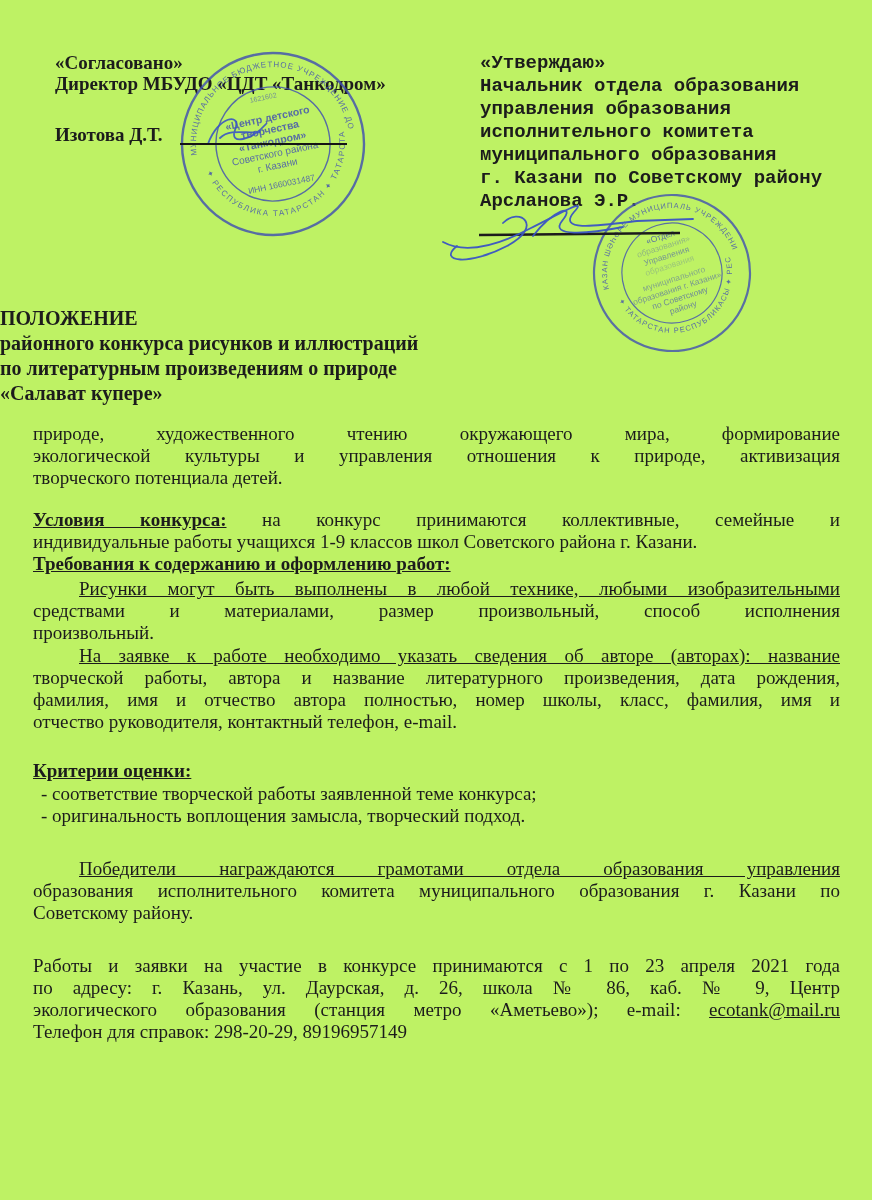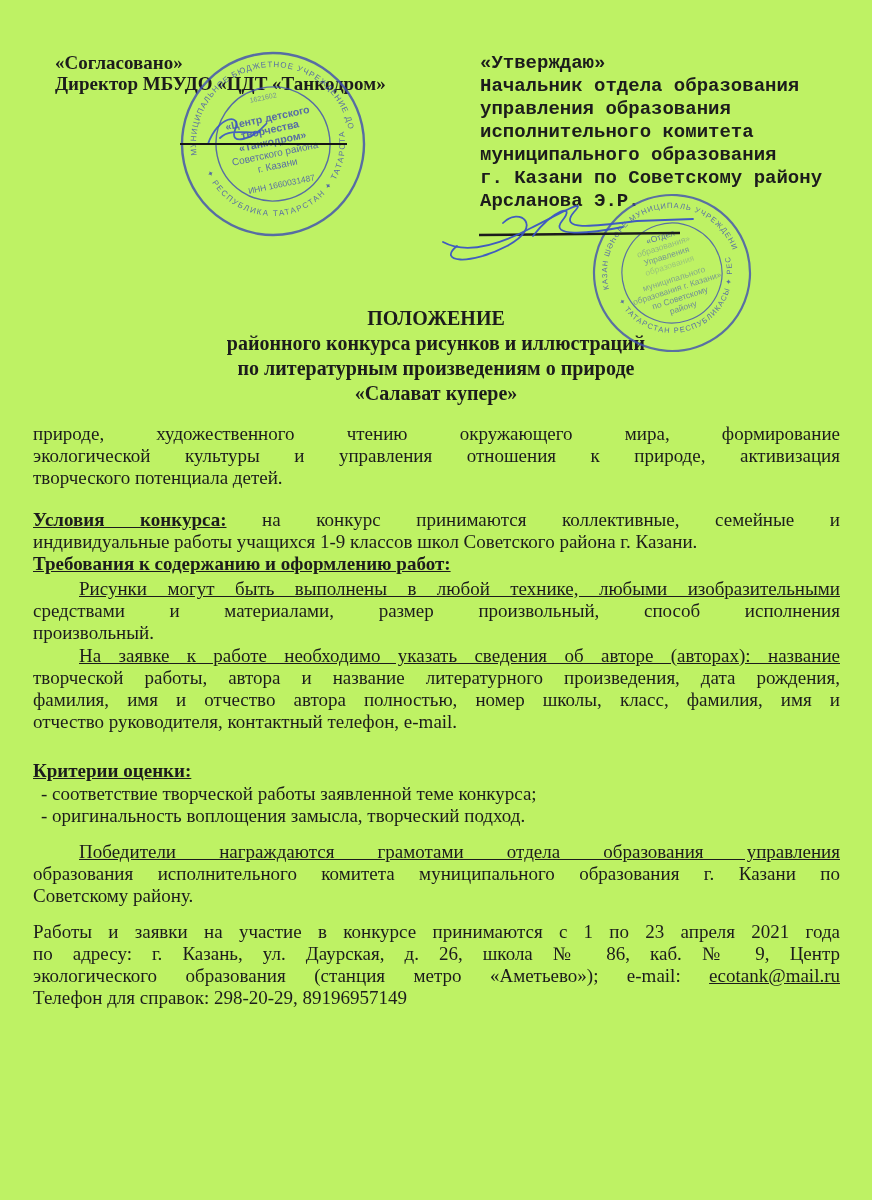--- a/index.html
+++ b/index.html
@@ -15,42 +15,43 @@
   .appr-right{position:absolute;left:480px;top:52px;width:370px;font-size:19px;font-weight:bold;line-height:23px;font-family:Liberation Mono, monospace;}
   .sign-underscore{position:absolute;left:180px;top:129px;width:167px;height:14px;border-bottom:2px solid #151515;z-index:6;}
   
   .stamp{position:absolute;z-index:3;}
   .stamp-left{left:178px;top:49px;width:190px;height:190px;}
   .stamp-right{left:591px;top:192px;width:162px;height:162px;}
   .sig{position:absolute;z-index:5;}
   .sig-right{left:435px;top:190px;width:270px;height:75px;}
   .sig-left{left:200px;top:108px;width:80px;height:52px;}
   
-  .doc-title{position:absolute;left:0;top:306px;width:872px;text-align:center;font-size:20px;font-weight:bold;line-height:25px;z-index:2;}
+  .doc-title{position:absolute;left:0;top:306px;width:872px;font-size:20px;font-weight:bold;line-height:25px;z-index:2;}
   
   .body{position:absolute;left:33px;top:423px;width:807px;font-size:19px;line-height:22px;z-index:2;}
   .ln{height:22px;}
   .j{text-align:justify;text-align-last:justify;}
   .ind{padding-left:46px;text-decoration:underline;}
   .li{padding-left:8px;}
   .h{font-weight:bold;text-decoration:underline;}
   .b{font-weight:normal;}
   .u{text-decoration:underline;}
-  .mt20{margin-top:20px;} .mt25{margin-top:14px;} .mt27{margin-top:27px;} .mt28{} .mt3{margin-top:3px;} .mt1{margin-top:1px;}
+  .mt20{margin-top:20px;} .mt25{margin-top:31px;} .mt27{margin-top:27px;} .mt28{} .mt3{margin-top:3px;} .mt1{margin-top:1px;}
   svg text{font-family:"Liberation Sans","DejaVu Sans",sans-serif;}
 </style>
 </head>
 <body>
 
 <div class="page">
 
   <div class="appr-left">
     <div>«Согласовано»</div>
     <div>Директор МБУДО «ЦДТ «Танкодром»</div>
     <div class="gap"></div>
+    <div>Изотова Д.Т.</div>
   </div>
   <div class="sign-underscore"></div>
 
   <div class="appr-right">
     <div>«Утверждаю»</div>
     <div>Начальник отдела образования</div>
     <div>управления образования</div>
     <div>исполнительного комитета</div>
     <div>муниципального образования</div>
     <div>г. Казани по Советскому району</div>

